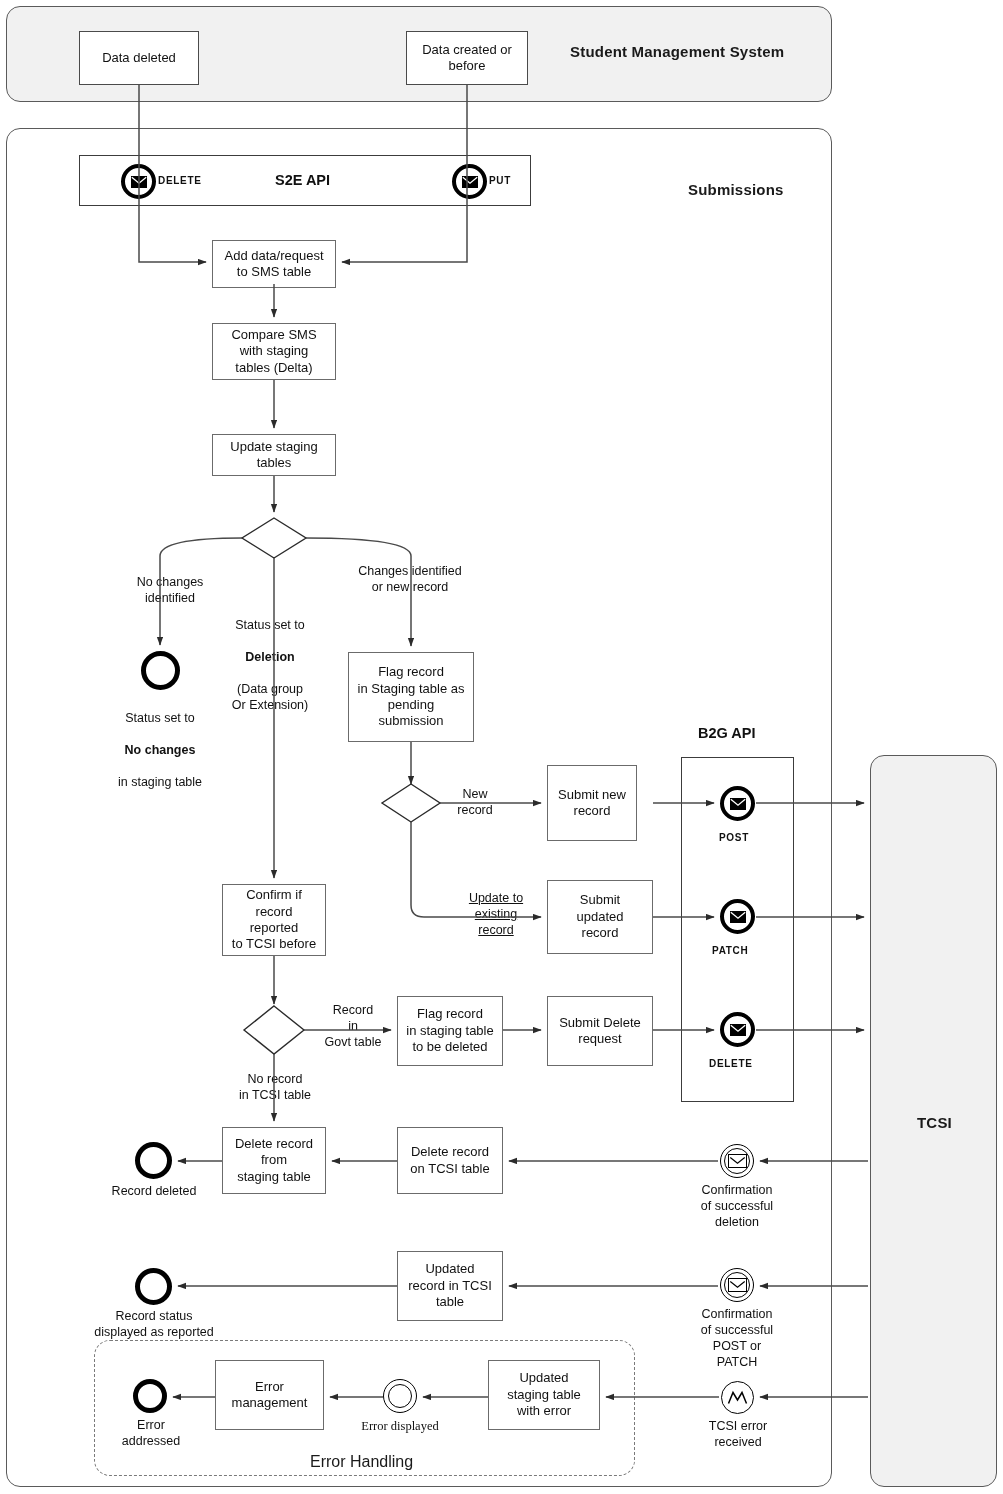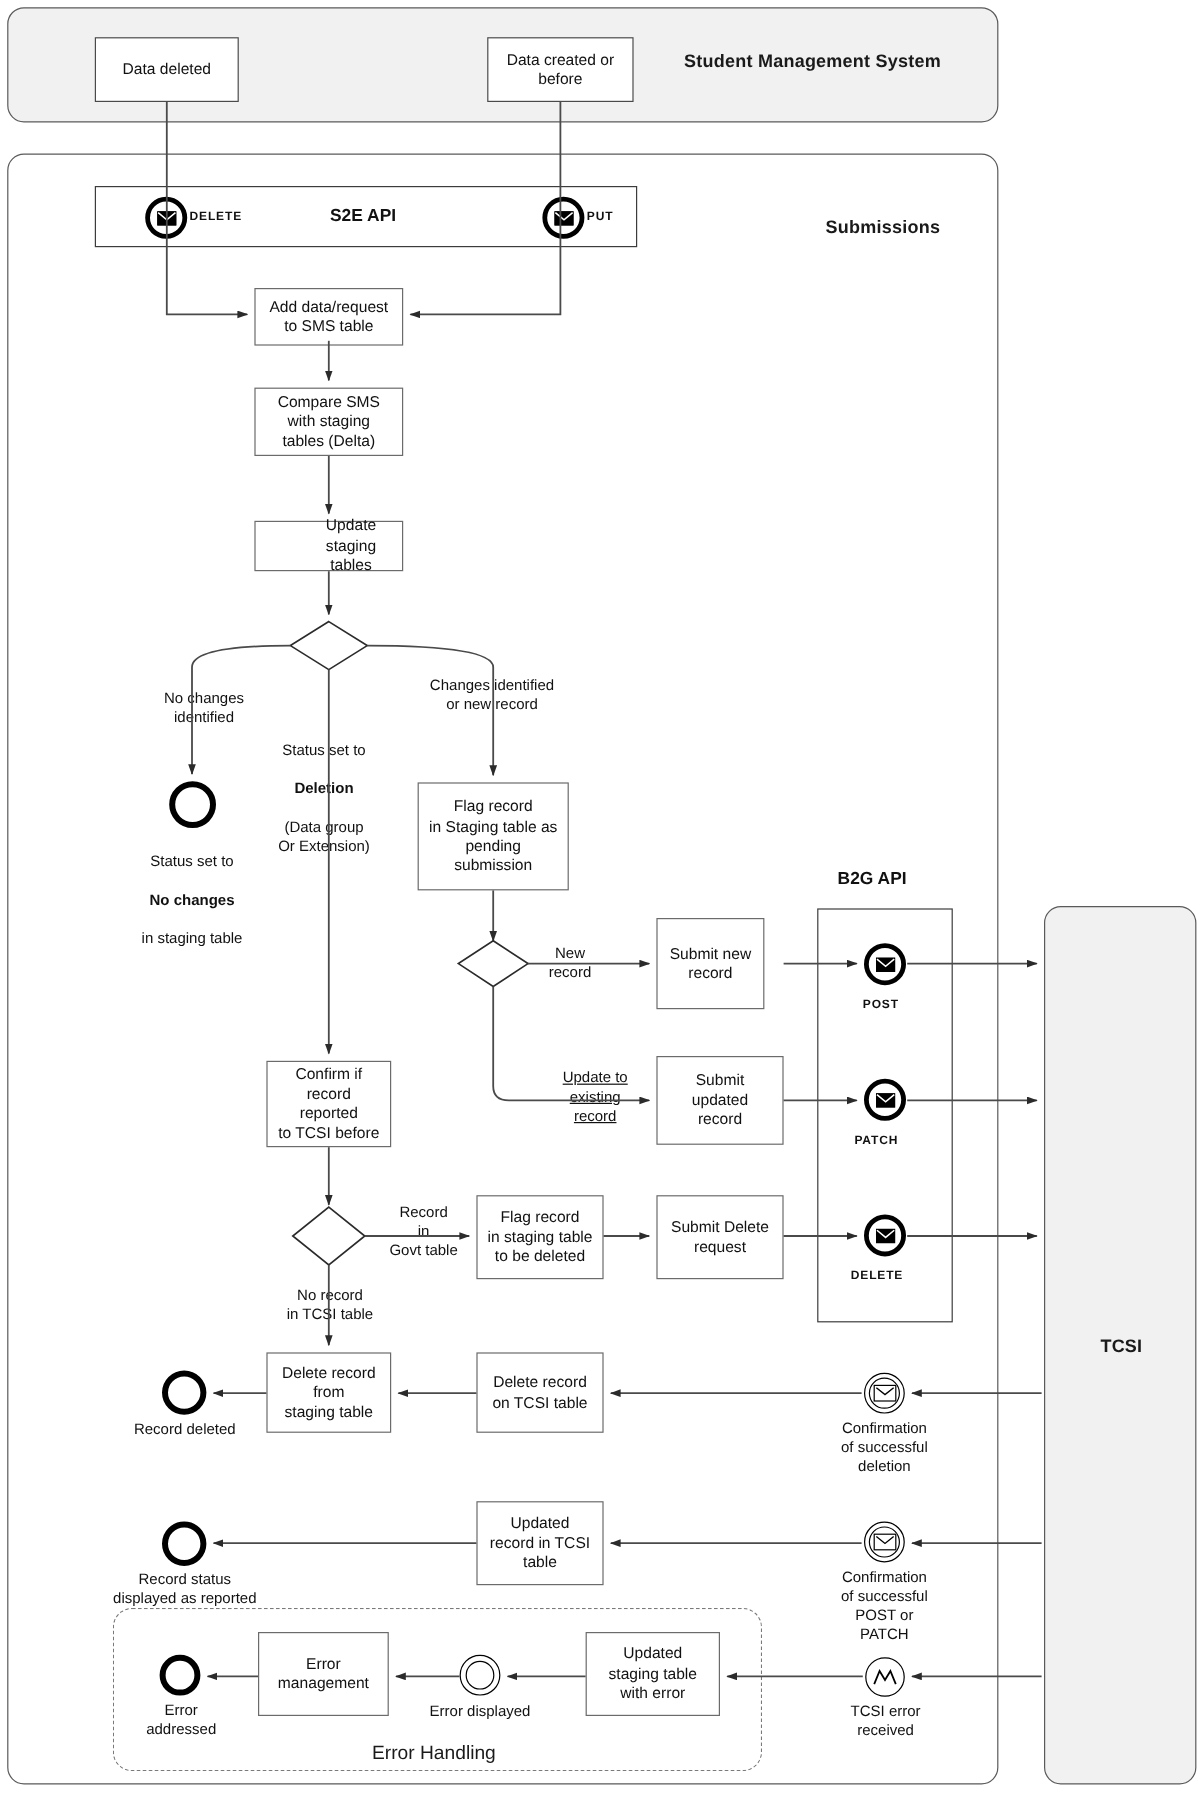--- a/index.html
+++ b/index.html
@@ -93,21 +93,21 @@
   </div>
   <div class="apilabel small" style="left:489px;top:175px;">PUT</div>
 
   <div class="task" style="left:212px;top:240px;width:124px;height:48px;white-space:pre-line;">Add data/request
 to SMS table</div>
 
   <div class="task" style="left:212px;top:323px;width:124px;height:57px;white-space:pre-line;">Compare SMS
 with staging
 tables (Delta)</div>
 
-  <div class="task" style="left:212px;top:434px;width:124px;height:42px;white-space:pre-line;padding-left:41px;">Update staging
+  <div class="task" style="left:212px;top:434px;width:124px;height:42px;white-space:pre-line;">Update staging
 tables</div>
 
   <div class="task" style="left:348px;top:652px;width:126px;height:90px;white-space:pre-line;">Flag record
 in Staging table as
 pending
 submission</div>
 
   <div class="task" style="left:547px;top:765px;width:90px;height:76px;white-space:pre-line;">Submit new
 record</div>
 
@@ -221,21 +221,21 @@
 
   <div class="evt err-circle" style="left:721px;top:1381px;width:33px;height:33px;">
     <svg width="21" height="18" viewBox="0 0 21 18">
       <polyline points="1.5,14.5 6,3.5 10.5,11 15,3.5 19.5,14.5" fill="none" stroke="#000" stroke-width="1.5" stroke-linejoin="miter" stroke-linecap="butt"></polyline>
     </svg>
   </div>
   <div class="lbl" style="left:686px;top:1418px;width:104px;">TCSI error
 received</div>
 
   <div class="evt double-thin" style="left:383px;top:1379px;width:34px;height:34px;"></div>
-  <div class="lbl" style="left:340px;top:1418px;width:120px;">Error displayed</div>
+  <div class="lbl" style="left:340px;top:1418px;width:120px;font-family:Liberation Serif, serif;">Error displayed</div>
 
   <div class="dashgroup" style="left:94px;top:1340px;width:541px;height:136px;"></div>
   <div class="dashgroup-title" style="left:310px;top:1453px;">Error Handling</div>
 
   <div class="lbl" style="left:110px;top:574px;width:120px;">No changes
 identified</div>
 
   <div class="lbl" style="left:210px;top:601px;width:120px;">
     <span>Status set to</span><br>
     <b>Deletion</b><br>

